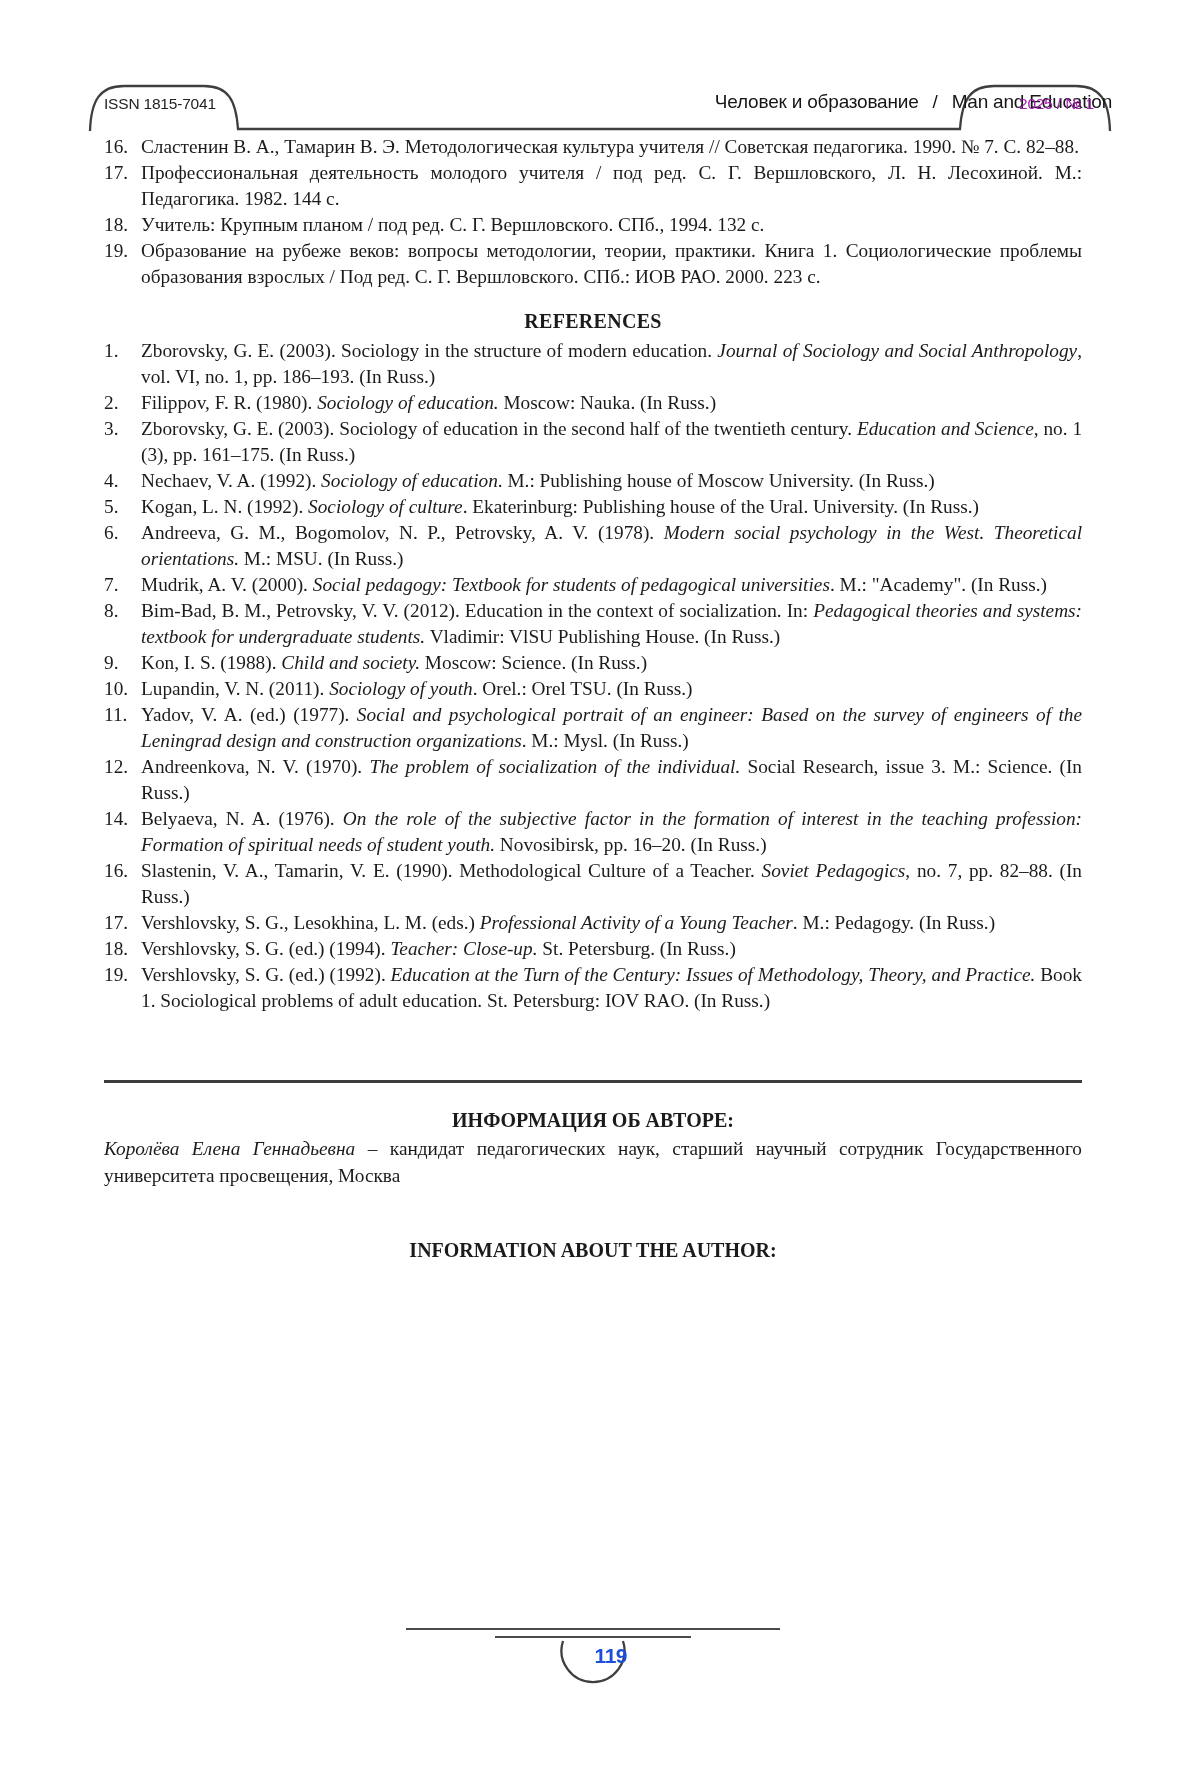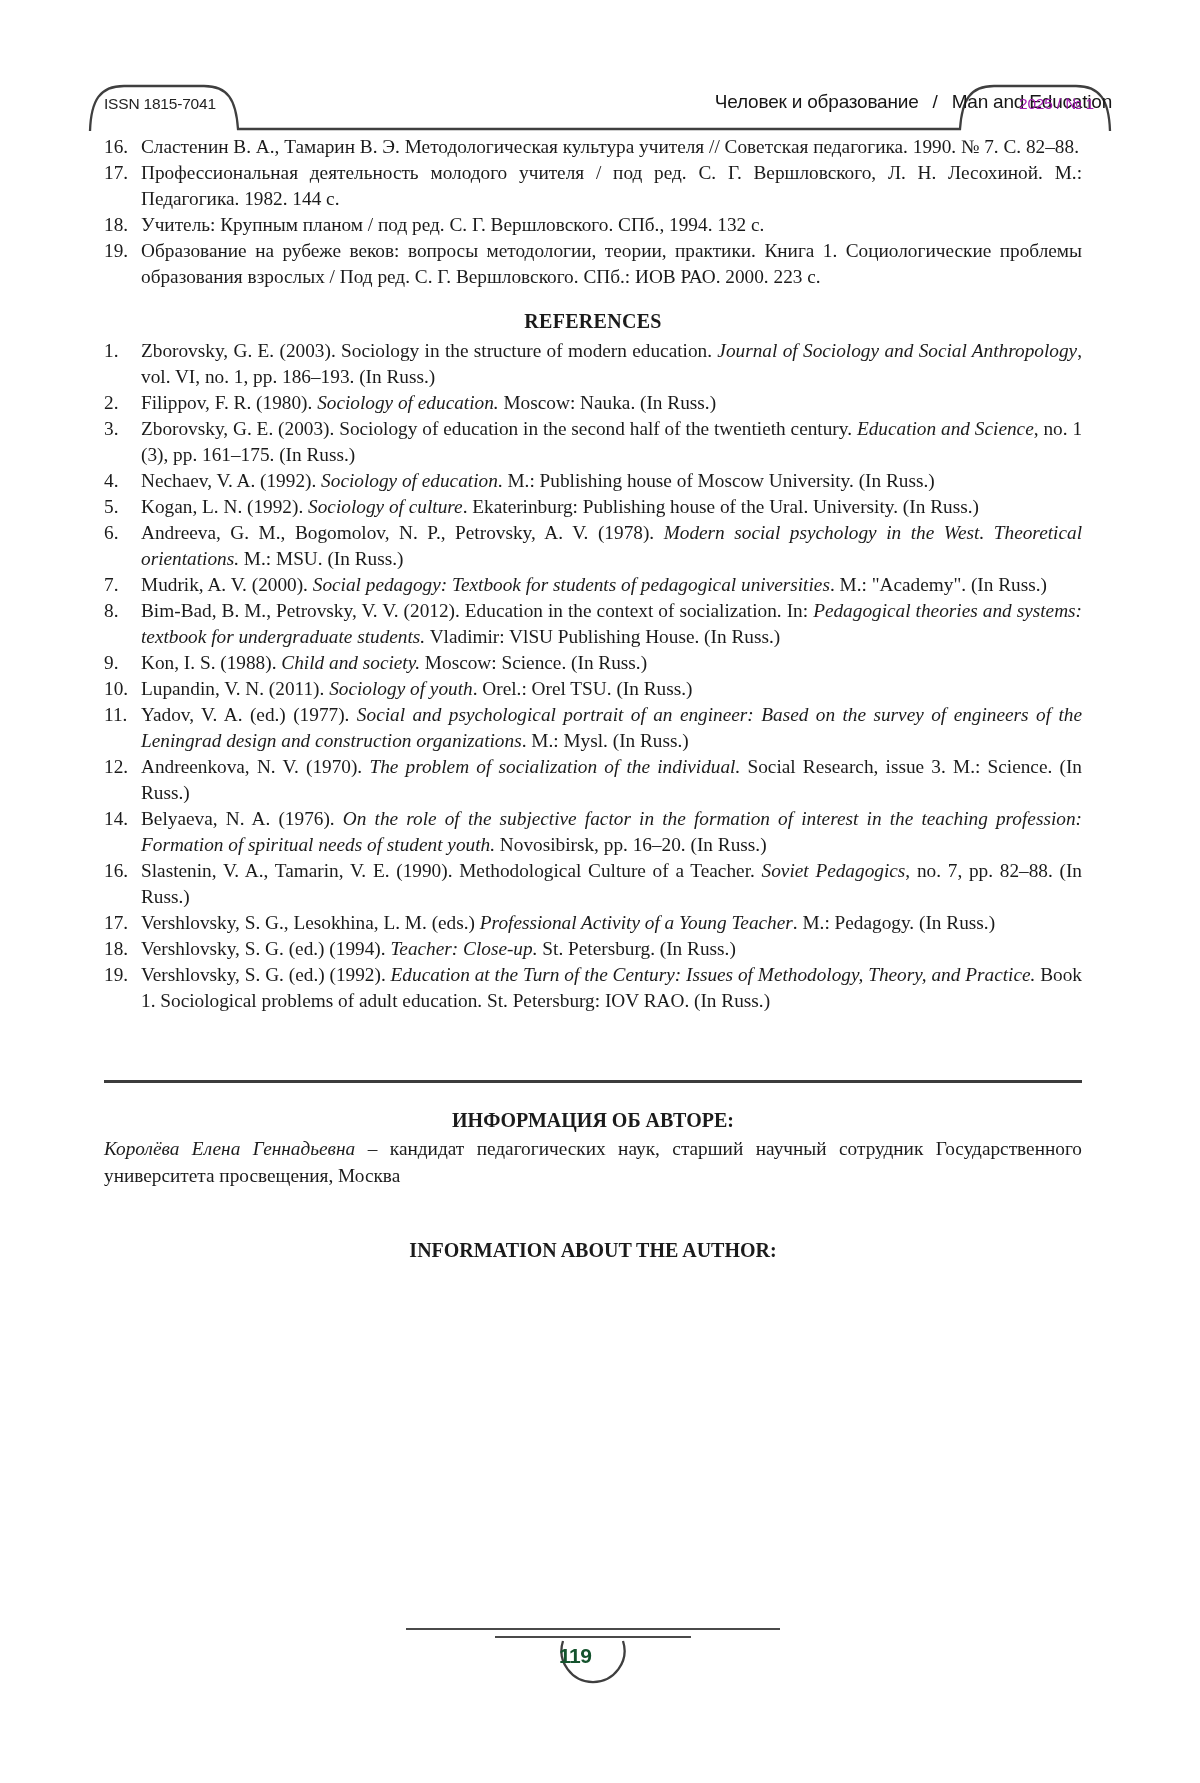--- a/index.html
+++ b/index.html
@@ -63,22 +63,22 @@
   }
   .author-par i { font-style:italic;margin-top:8px; }
 
   
   footer { position:absolute; top:1628px; left:104px; width:978px;
            display:flex; flex-direction:column; align-items:center; }
   .fline1 { width:374px; border-top:2px solid #4a4a4a; }
   .fline2 { width:196px; border-top:2px solid #4a4a4a; margin-top:6px; }
   .page-badge { position:relative; width:68px; height:46px; margin-top:1px; }
   .page-badge .pnum {
-    position:absolute; top:5px; left:0; width:100%; text-align:left;
-    font-family:"Liberation Sans",sans-serif; font-size:21px; font-weight:bold; color:#14532d;
+    position:absolute; top:5px; left:0; width:100%; text-align:right;
+    font-family:"Liberation Sans",sans-serif; font-size:21px; font-weight:bold; color:#1d4ed8;
     letter-spacing:-0.5px;
   }
 </style>
 </head>
 <body>
 
 <div class="page">
 
   <div class="hdr">
     <svg width="1024" height="56" viewBox="0 0 1024 56">

